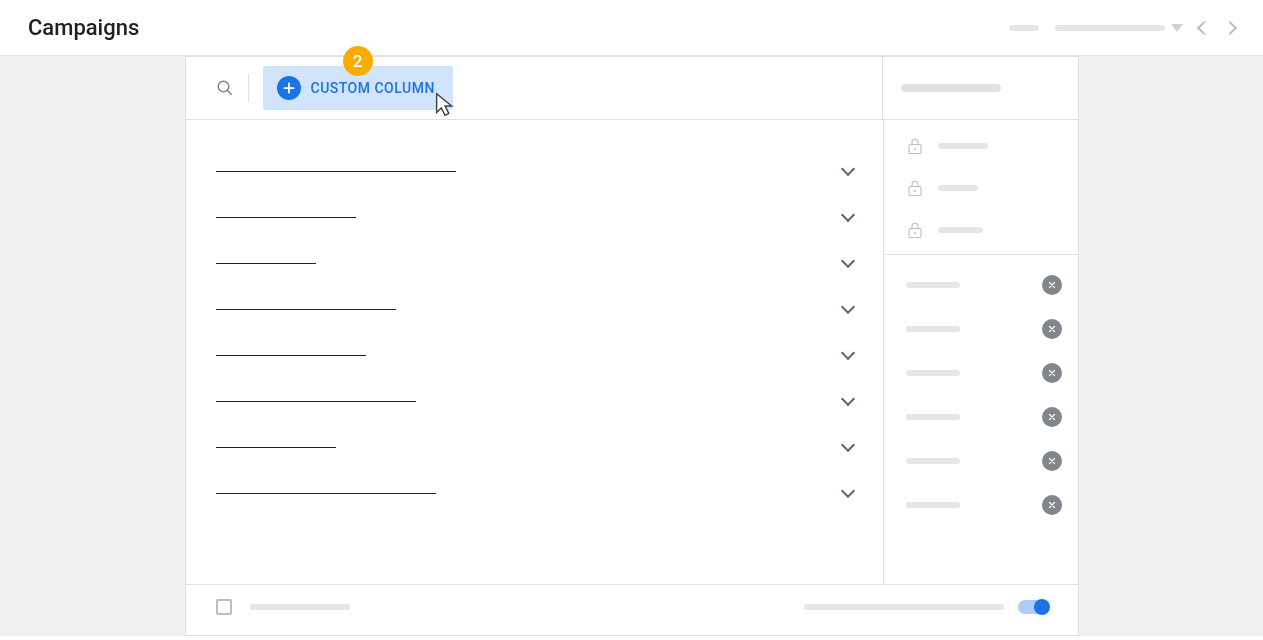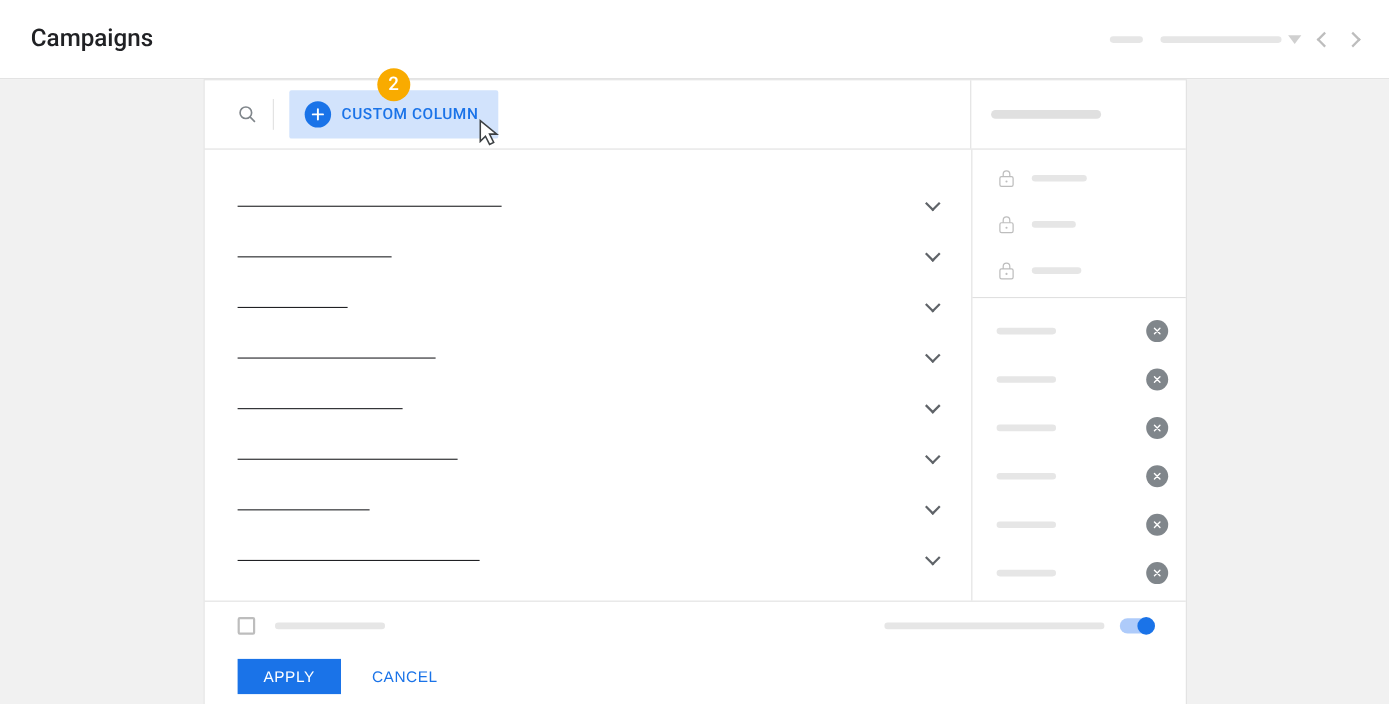--- a/index.html
+++ b/index.html
@@ -10,21 +10,21 @@
     height: 640px;
     overflow: hidden;
     color: #202124;
   }
   .topbar {
     display: flex;
     align-items: center;
     justify-content: space-between;
     padding: 14px 28px 14px 28px;
     border-bottom: 1px solid #e0e0e0;
-    height: 72px;
+    height: 56px;
   }
   .topbar-title {
     font-size: 22px;
     font-weight: 500;
     color: #202124;
   }
   .topbar-right {
     display: flex;
     align-items: center;
     gap: 16px;
@@ -430,20 +430,16 @@
           <div class="checkbox"></div>
           <div class="placeholder-bar" style="width:100px;height:6px"></div>
         </div>
         <div class="toggle-wrap">
           <div class="placeholder-bar" style="width:200px;height:6px"></div>
           <div class="toggle">
             <div class="toggle-knob"></div>
           </div>
         </div>
       </div>
-      <div class="footer-row2">
-        <button class="apply-btn">APPLY</button>
-        <button class="cancel-btn">CANCEL</button>
-      </div>
     </div>
 
   </div>
 </div>
 
 </body></html>

